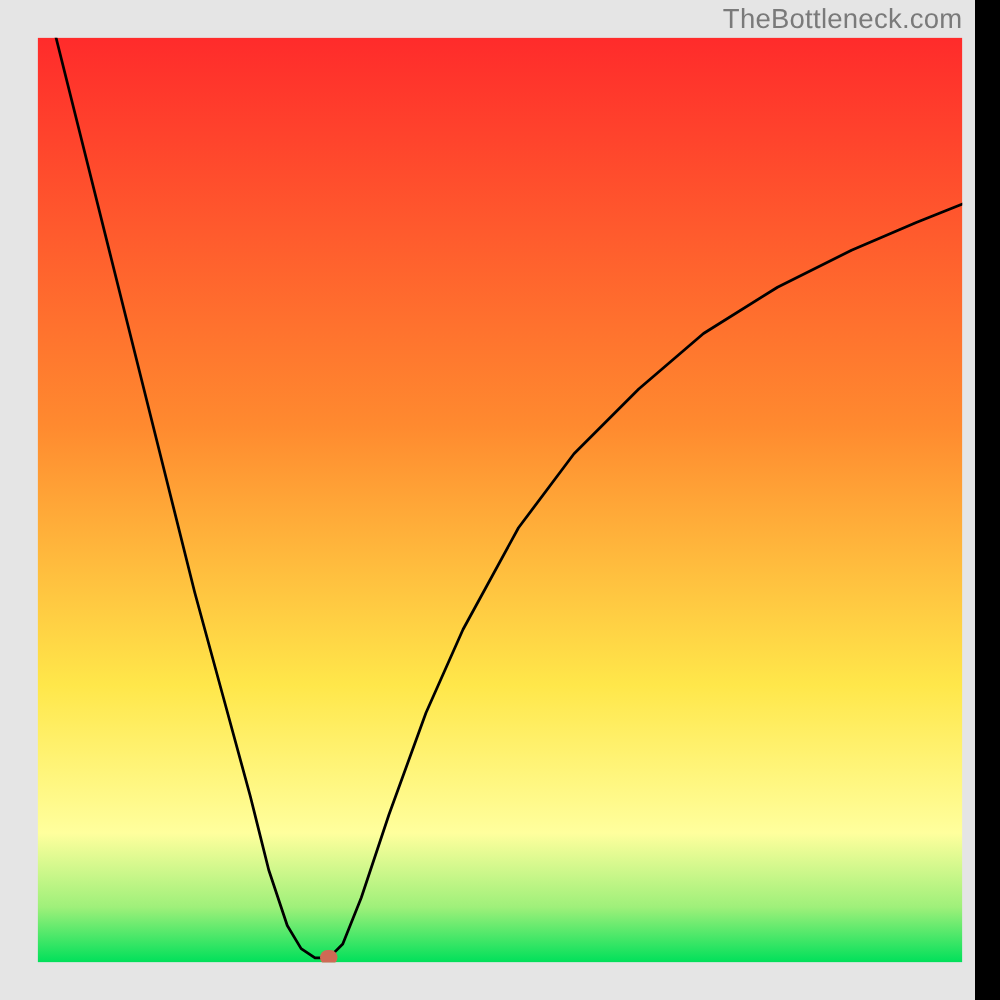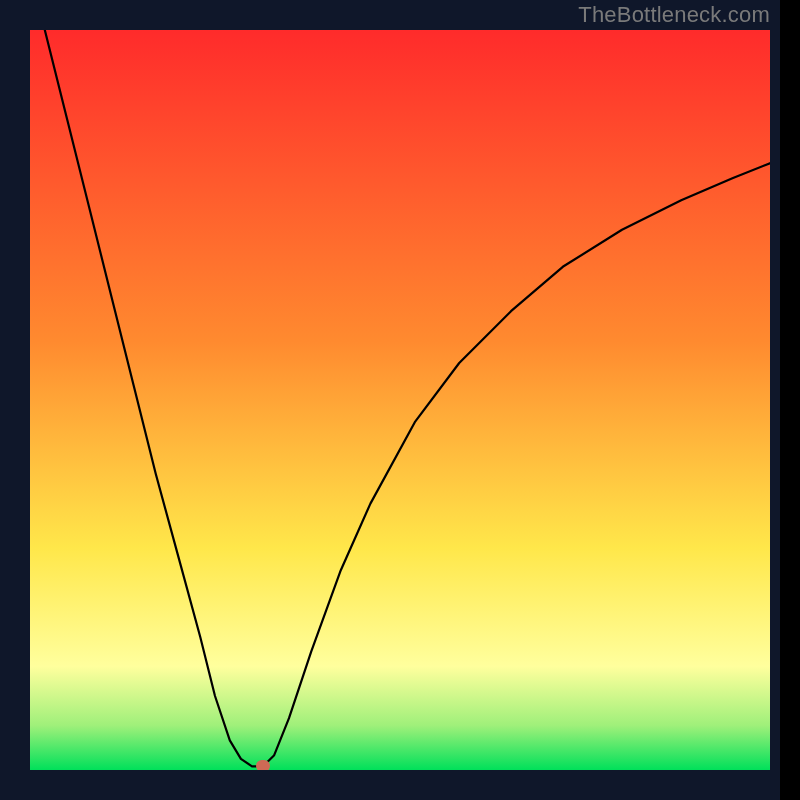--- a/index.html
+++ b/index.html
@@ -8,21 +8,21 @@
     width: 800px;
     height: 800px;
     background: #000;
     font-family: Arial, Helvetica, sans-serif;
     overflow: hidden;
   }
   .frame {
     position: relative;
     width: 780px;
     height: 800px;
-    background: #0f172a;
+    background: #e5e5e5;
   }
   .watermark {
     position: absolute;
     top: 2px;
     right: 10px;
     color: #7a7a7a;
     font-size: 22px;
     font-weight: 400;
     letter-spacing: 0.2px;
     user-select: none;

